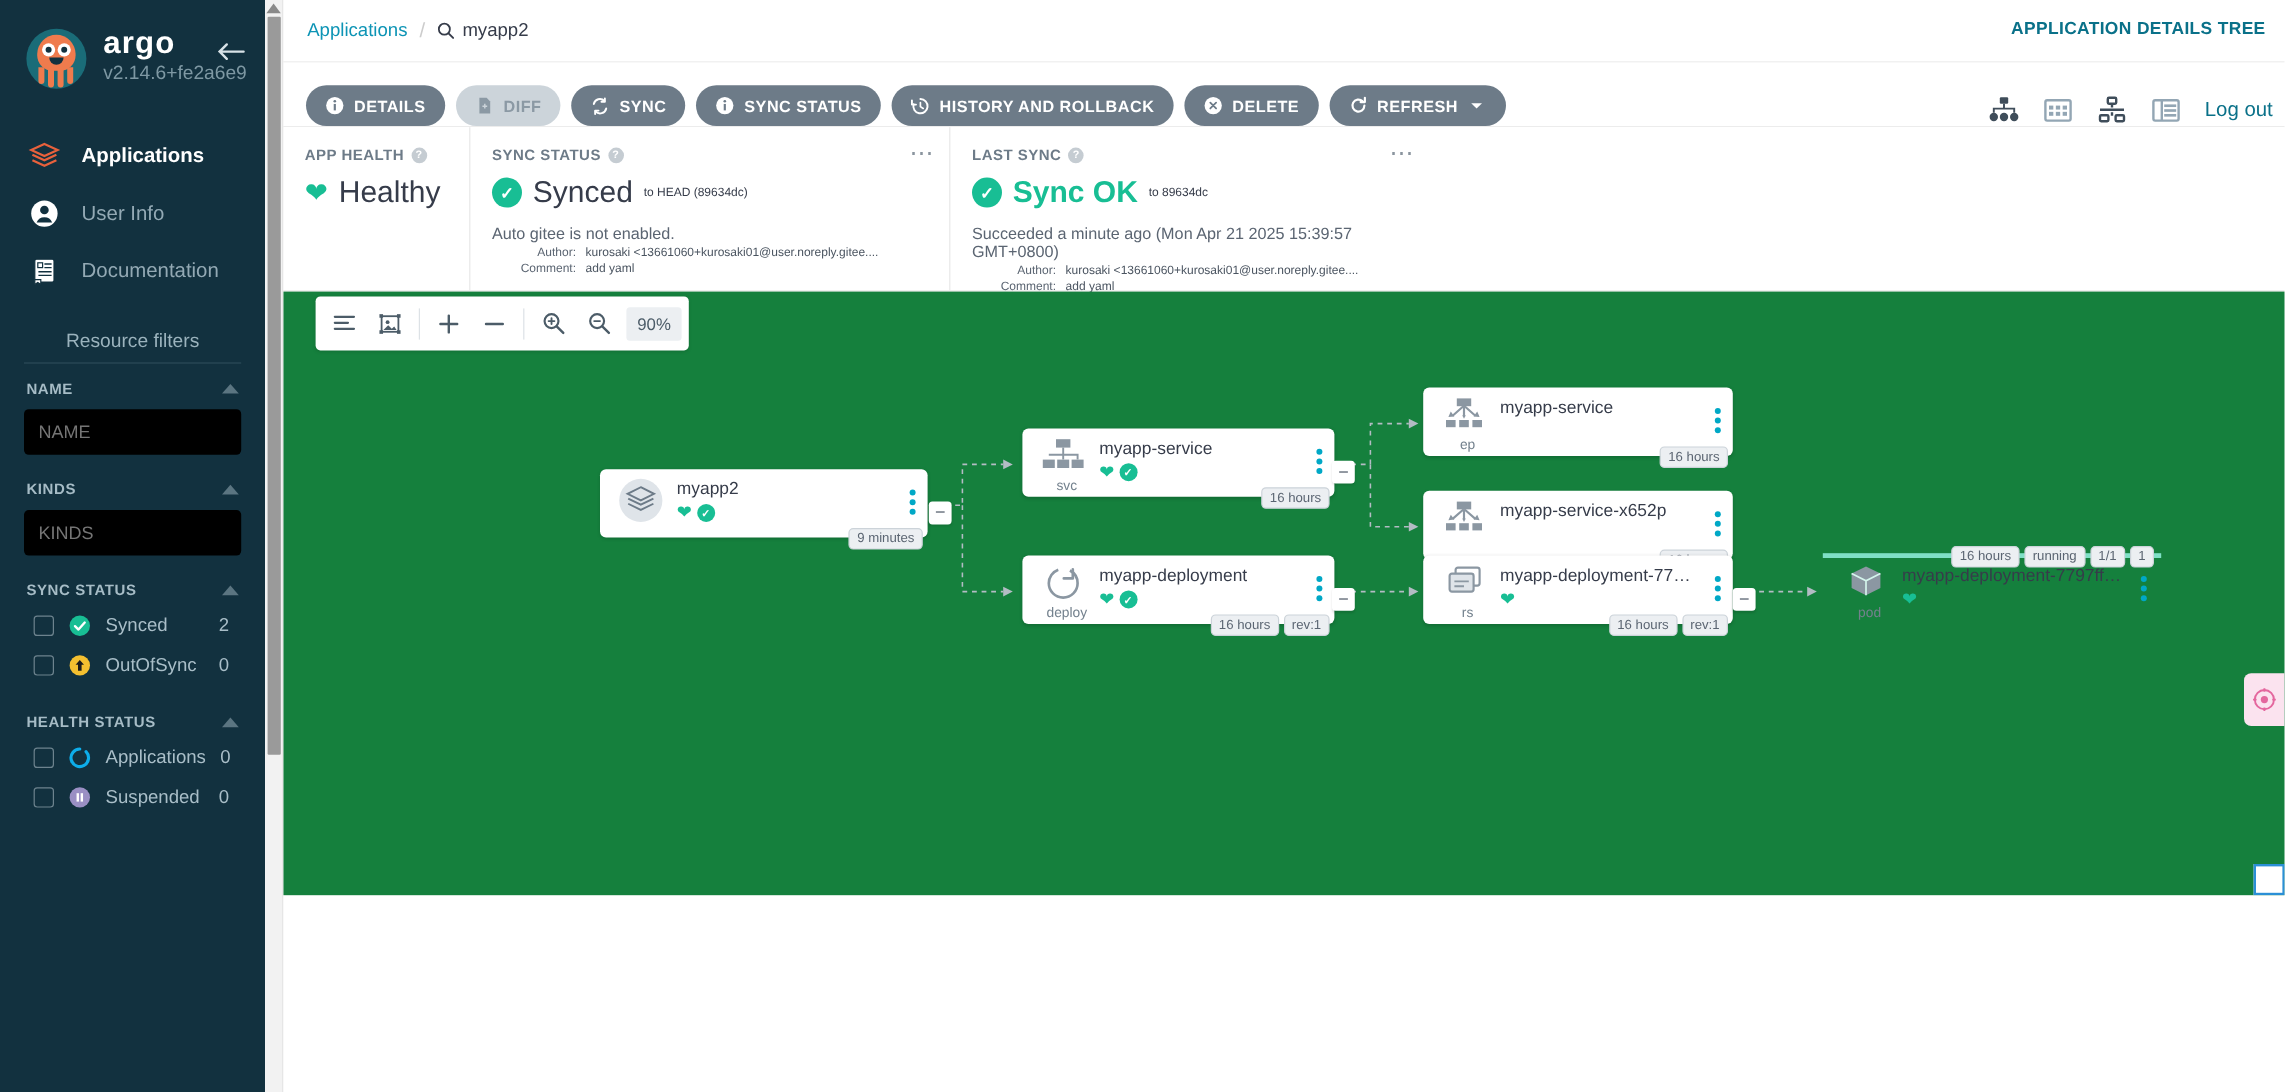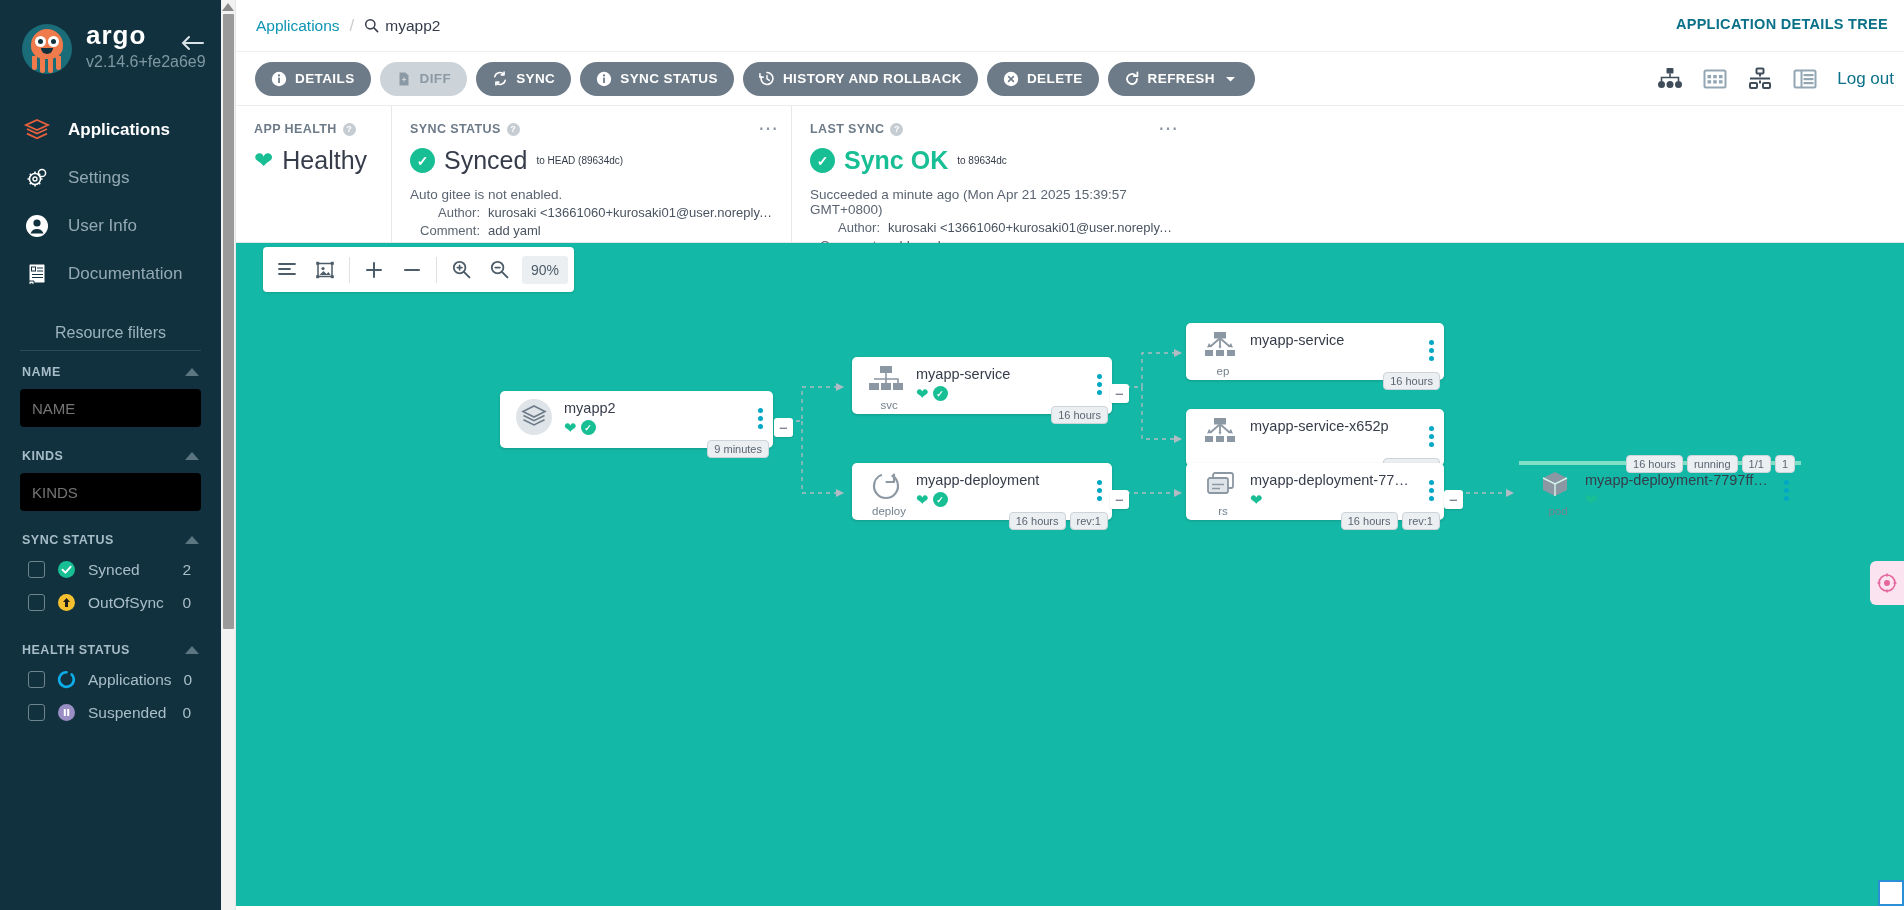--- a/index.html
+++ b/index.html
@@ -115,21 +115,21 @@
   }
   .crumb-link { color: #0d94b5; font-size: 15.5px; cursor: pointer; }
   .crumb-sep { color: #ccc; margin: 0 10px; font-size: 17px; }
   .crumb-cur { font-size: 15.5px; color: #363c4a; display: flex; align-items: center; gap: 6px; }
   .details-tree-link {
     position: absolute; right: 16px; top: 16px; color: #0a7189;
     font-size: 14.5px; font-weight: 700; letter-spacing: .3px; cursor: pointer;
   }
 
   .toolbar {
-    height: 54px; display: flex; align-items: center; gap: 9px;
+    height: 54px; display: flex; align-items: flex-end; gap: 9px;
     padding-left: 19px; border-bottom: 1px solid #ececec; background: #fff;
   }
   .btn {
     display: inline-flex; align-items: center; gap: 8px; height: 34px;
     background: #6d7b88; color: #fff; border-radius: 17px; padding: 0 16px;
     font-size: 13.5px; font-weight: 700; letter-spacing: .4px; cursor: pointer; border: none;
     font-family: "Liberation Sans", sans-serif; white-space: nowrap;
   }
   .btn.disabled { background: #ccd4da; color: #8b99a4; }
   .btn-ico { width: 16px; height: 16px; display: inline-flex; align-items: center; justify-content: center; }
@@ -152,37 +152,37 @@
   }
   .qmark {
     width: 13px; height: 13px; border-radius: 50%; background: #c5ccd2; color: #fff;
     font-size: 9px; line-height: 13px; text-align: center; font-weight: 700;
   }
   .p-big { display: flex; align-items: center; gap: 9px; margin-top: 10px; }
   .p-big .txt { font-size: 25px; color: #363c4a; font-weight: 400; }
   .p-big .txt.green { color: #18be94; font-weight: 700; }
   .p-big .sub { font-size: 10px; color: #363c4a; }
   .p-sub { font-size: 13.5px; color: #5b6572; margin-top: 12px; }
-  .kv { display: flex; font-size: 13px; color: #4a5460; margin-top: 3px; }
+  .kv { display: flex; font-size: 10px; color: #4a5460; margin-top: 3px; }
   .kv .k { width: 78px; text-align: right; color: #5b6572; padding-right: 8px; flex: 0 0 78px;}
   .kv .v { white-space: nowrap; overflow: hidden; text-overflow: ellipsis; }
   .dots3 {
     position: absolute; right: 12px; top: 16px; color: #8a949e;
     font-size: 20px; letter-spacing: 1px; cursor: pointer; line-height: 12px;
   }
   .heart { color: #18be94; font-size: 23px; line-height: 1; }
   .circ-check {
     width: 25px; height: 25px; border-radius: 50%; background: #18be94;
     display: inline-flex; align-items: center; justify-content: center;
     color: #fff; font-size: 14px; font-weight: 700;
   }
 
   
   .graph {
-    position: relative; height: 663px; background: #14b8a6; overflow: hidden;
+    position: relative; height: 503px; background: #15803d; overflow: hidden;
   }
   .gtoolbar {
     position: absolute; left: 27px; top: 4px; height: 45px;
     background: #fff; border-radius: 4px; display: flex; align-items: center;
     box-shadow: 0 1px 3px rgba(0,0,0,.12); padding: 0 6px; gap: 2px;
   }
   .gt-btn {
     width: 36px; height: 38px; display: flex; align-items: center; justify-content: center;
     cursor: pointer; color: #4c5c68;
   }
@@ -277,33 +277,20 @@
     <div class="nav">
       <div class="nav-item active">
         <span class="nav-ico">
           <svg width="28" height="28" viewBox="0 0 28 28">
             <path d="M14 4 L25 9 L14 14 L3 9 Z" fill="none" stroke="#e8613c" stroke-width="1.8"></path>
             <path d="M4 13 L14 17.6 L24 13" fill="none" stroke="#e8613c" stroke-width="1.8"></path>
             <path d="M4 17.6 L14 22.2 L24 17.6" fill="none" stroke="#e8613c" stroke-width="1.8"></path>
           </svg>
         </span>
         <span>Applications</span>
-      </div>
-      <div class="nav-item">
-        <span class="nav-ico">
-          <svg width="28" height="28" viewBox="0 0 28 28">
-            <circle cx="12" cy="15" r="5.5" fill="none" stroke="#fff" stroke-width="1.6"></circle>
-            <circle cx="12" cy="15" r="2" fill="none" stroke="#fff" stroke-width="1.4"></circle>
-            <g stroke="#fff" stroke-width="1.6">
-              <path d="M12 7.5v2M12 20.5v2M4.5 15h2M17.5 15h2M6.8 9.8l1.4 1.4M15.8 18.8l1.4 1.4M17.2 9.8l-1.4 1.4M8.2 18.8l-1.4 1.4"></path>
-            </g>
-            <circle cx="19" cy="9" r="3.6" fill="none" stroke="#fff" stroke-width="1.5"></circle>
-          </svg>
-        </span>
-        <span>Settings</span>
       </div>
       <div class="nav-item">
         <span class="nav-ico">
           <svg width="28" height="28" viewBox="0 0 28 28">
             <circle cx="14" cy="14" r="11" fill="#fff"></circle>
             <circle cx="14" cy="11" r="3.6" fill="#12313f"></circle>
             <path d="M7.5 21.5a7 7 0 0 1 13 0z" fill="#12313f"></path>
           </svg>
         </span>
         <span>User Info</span>

